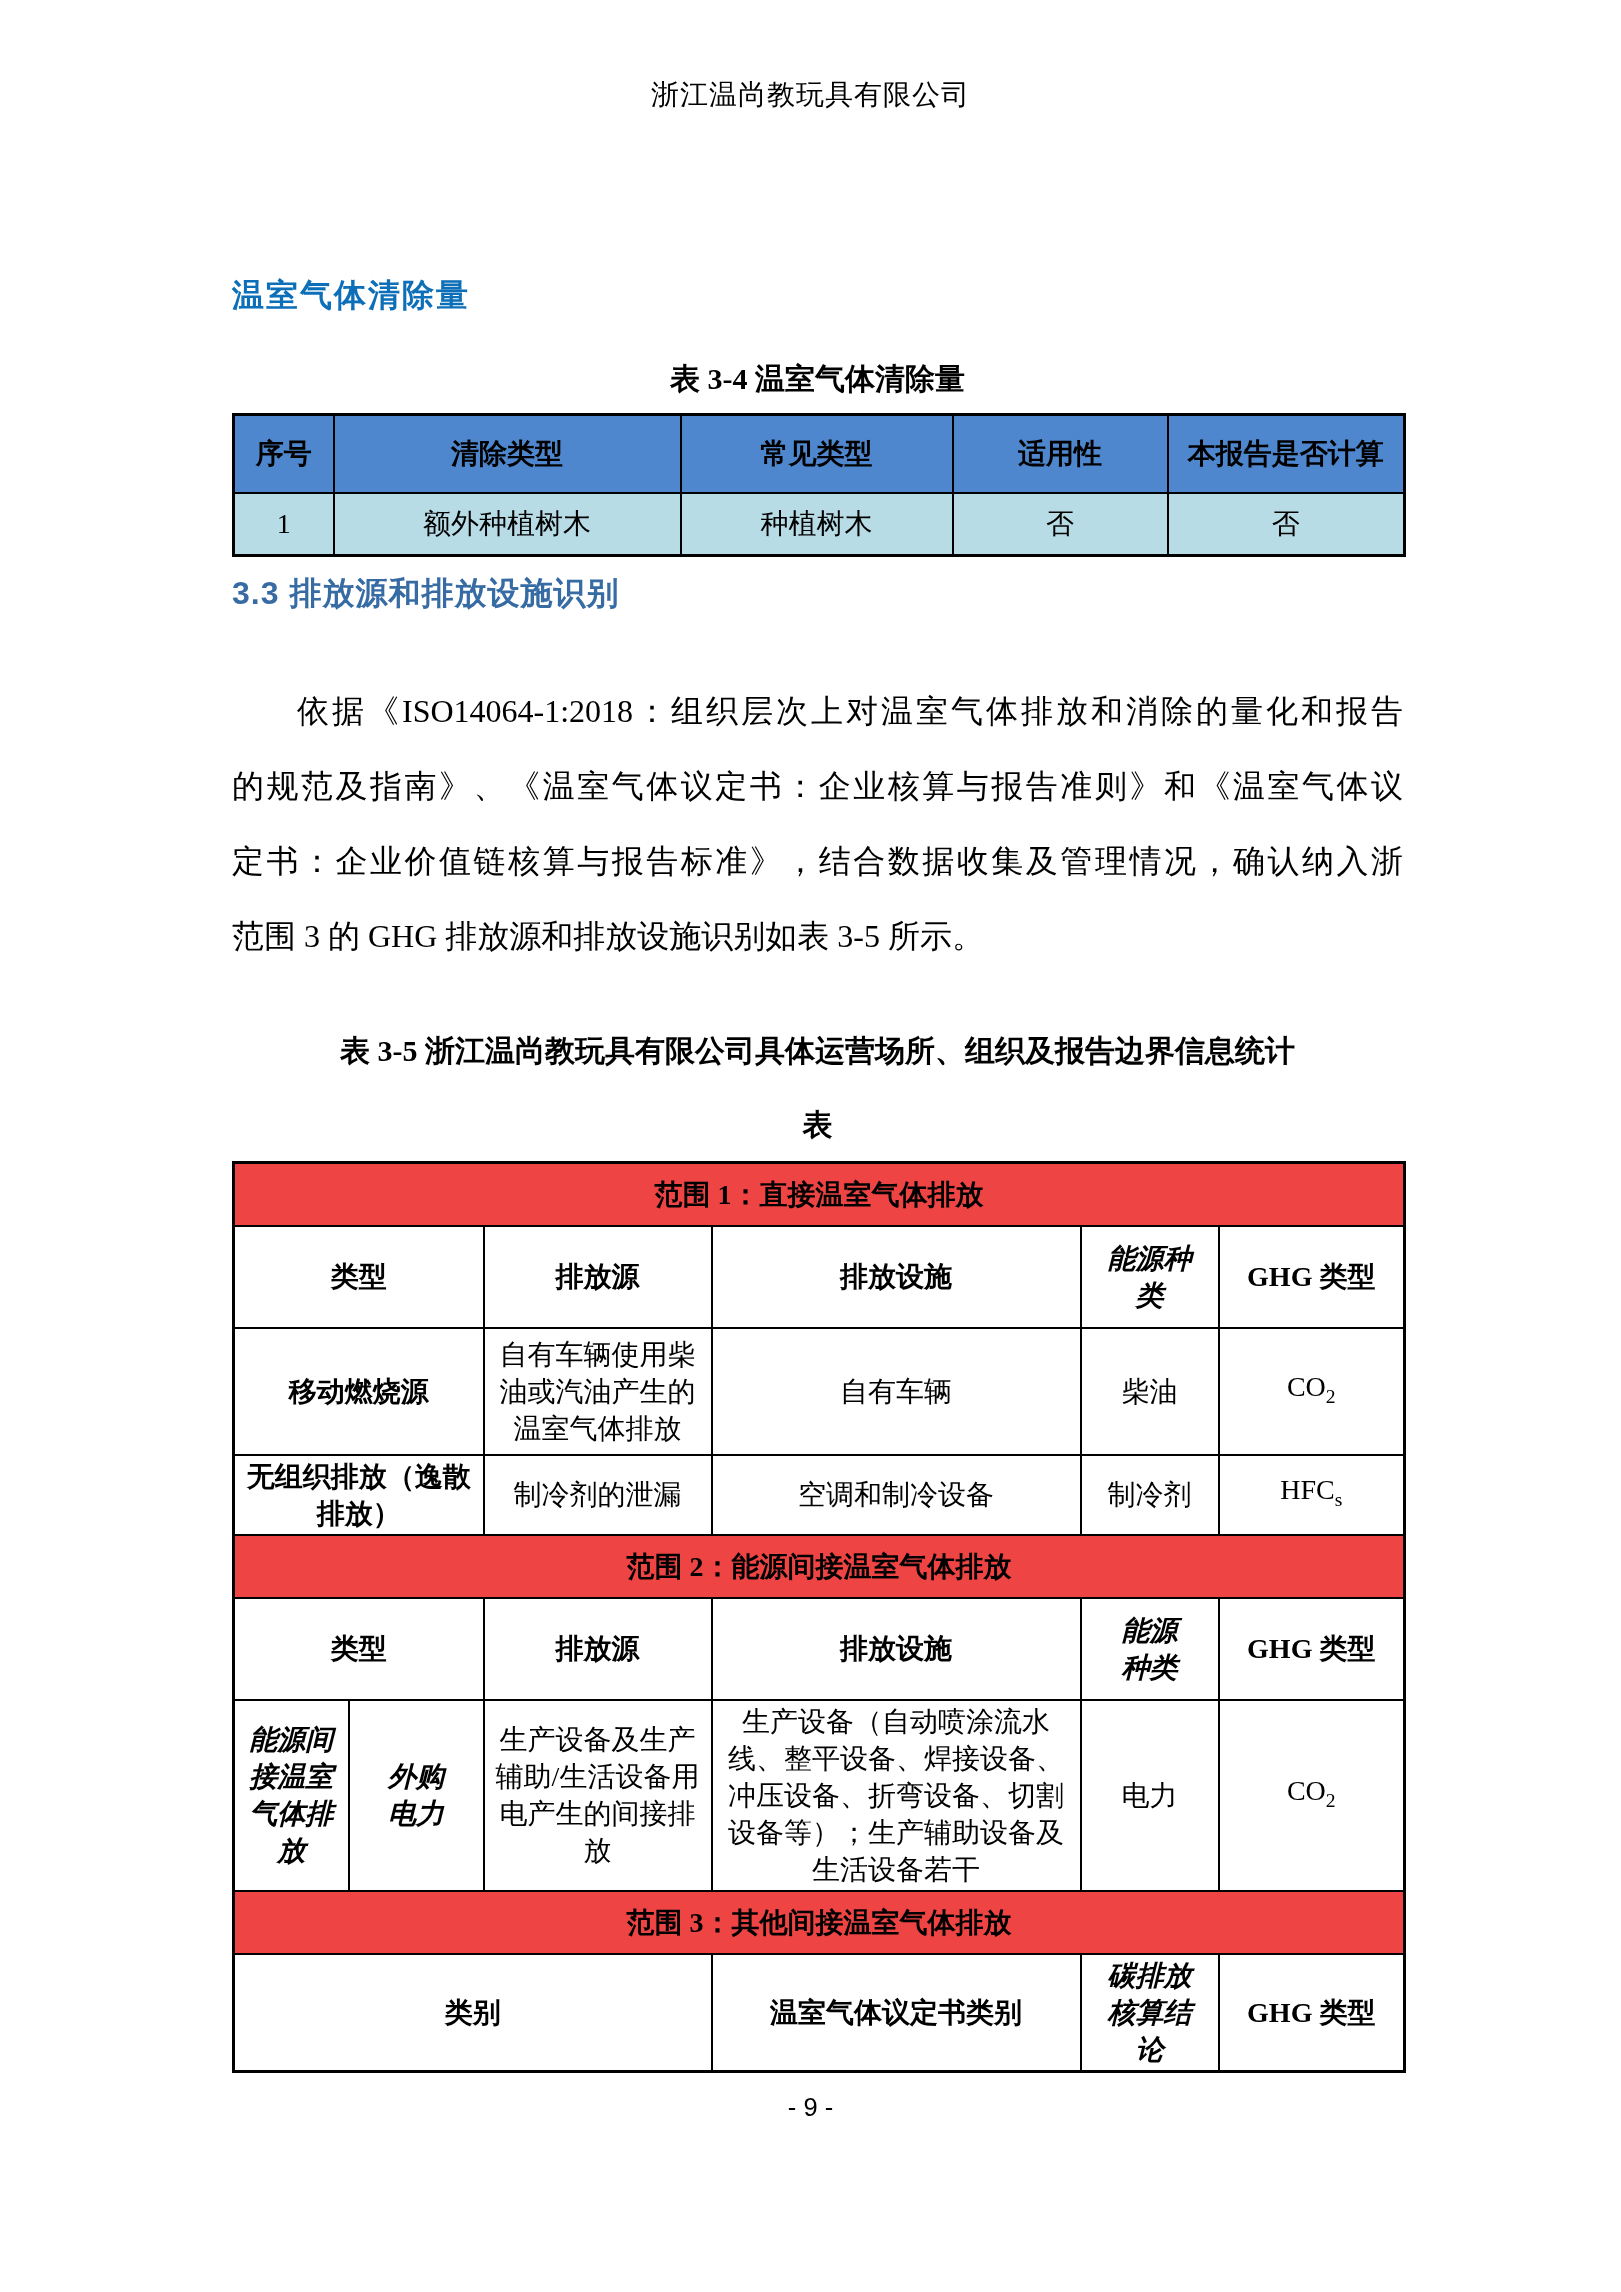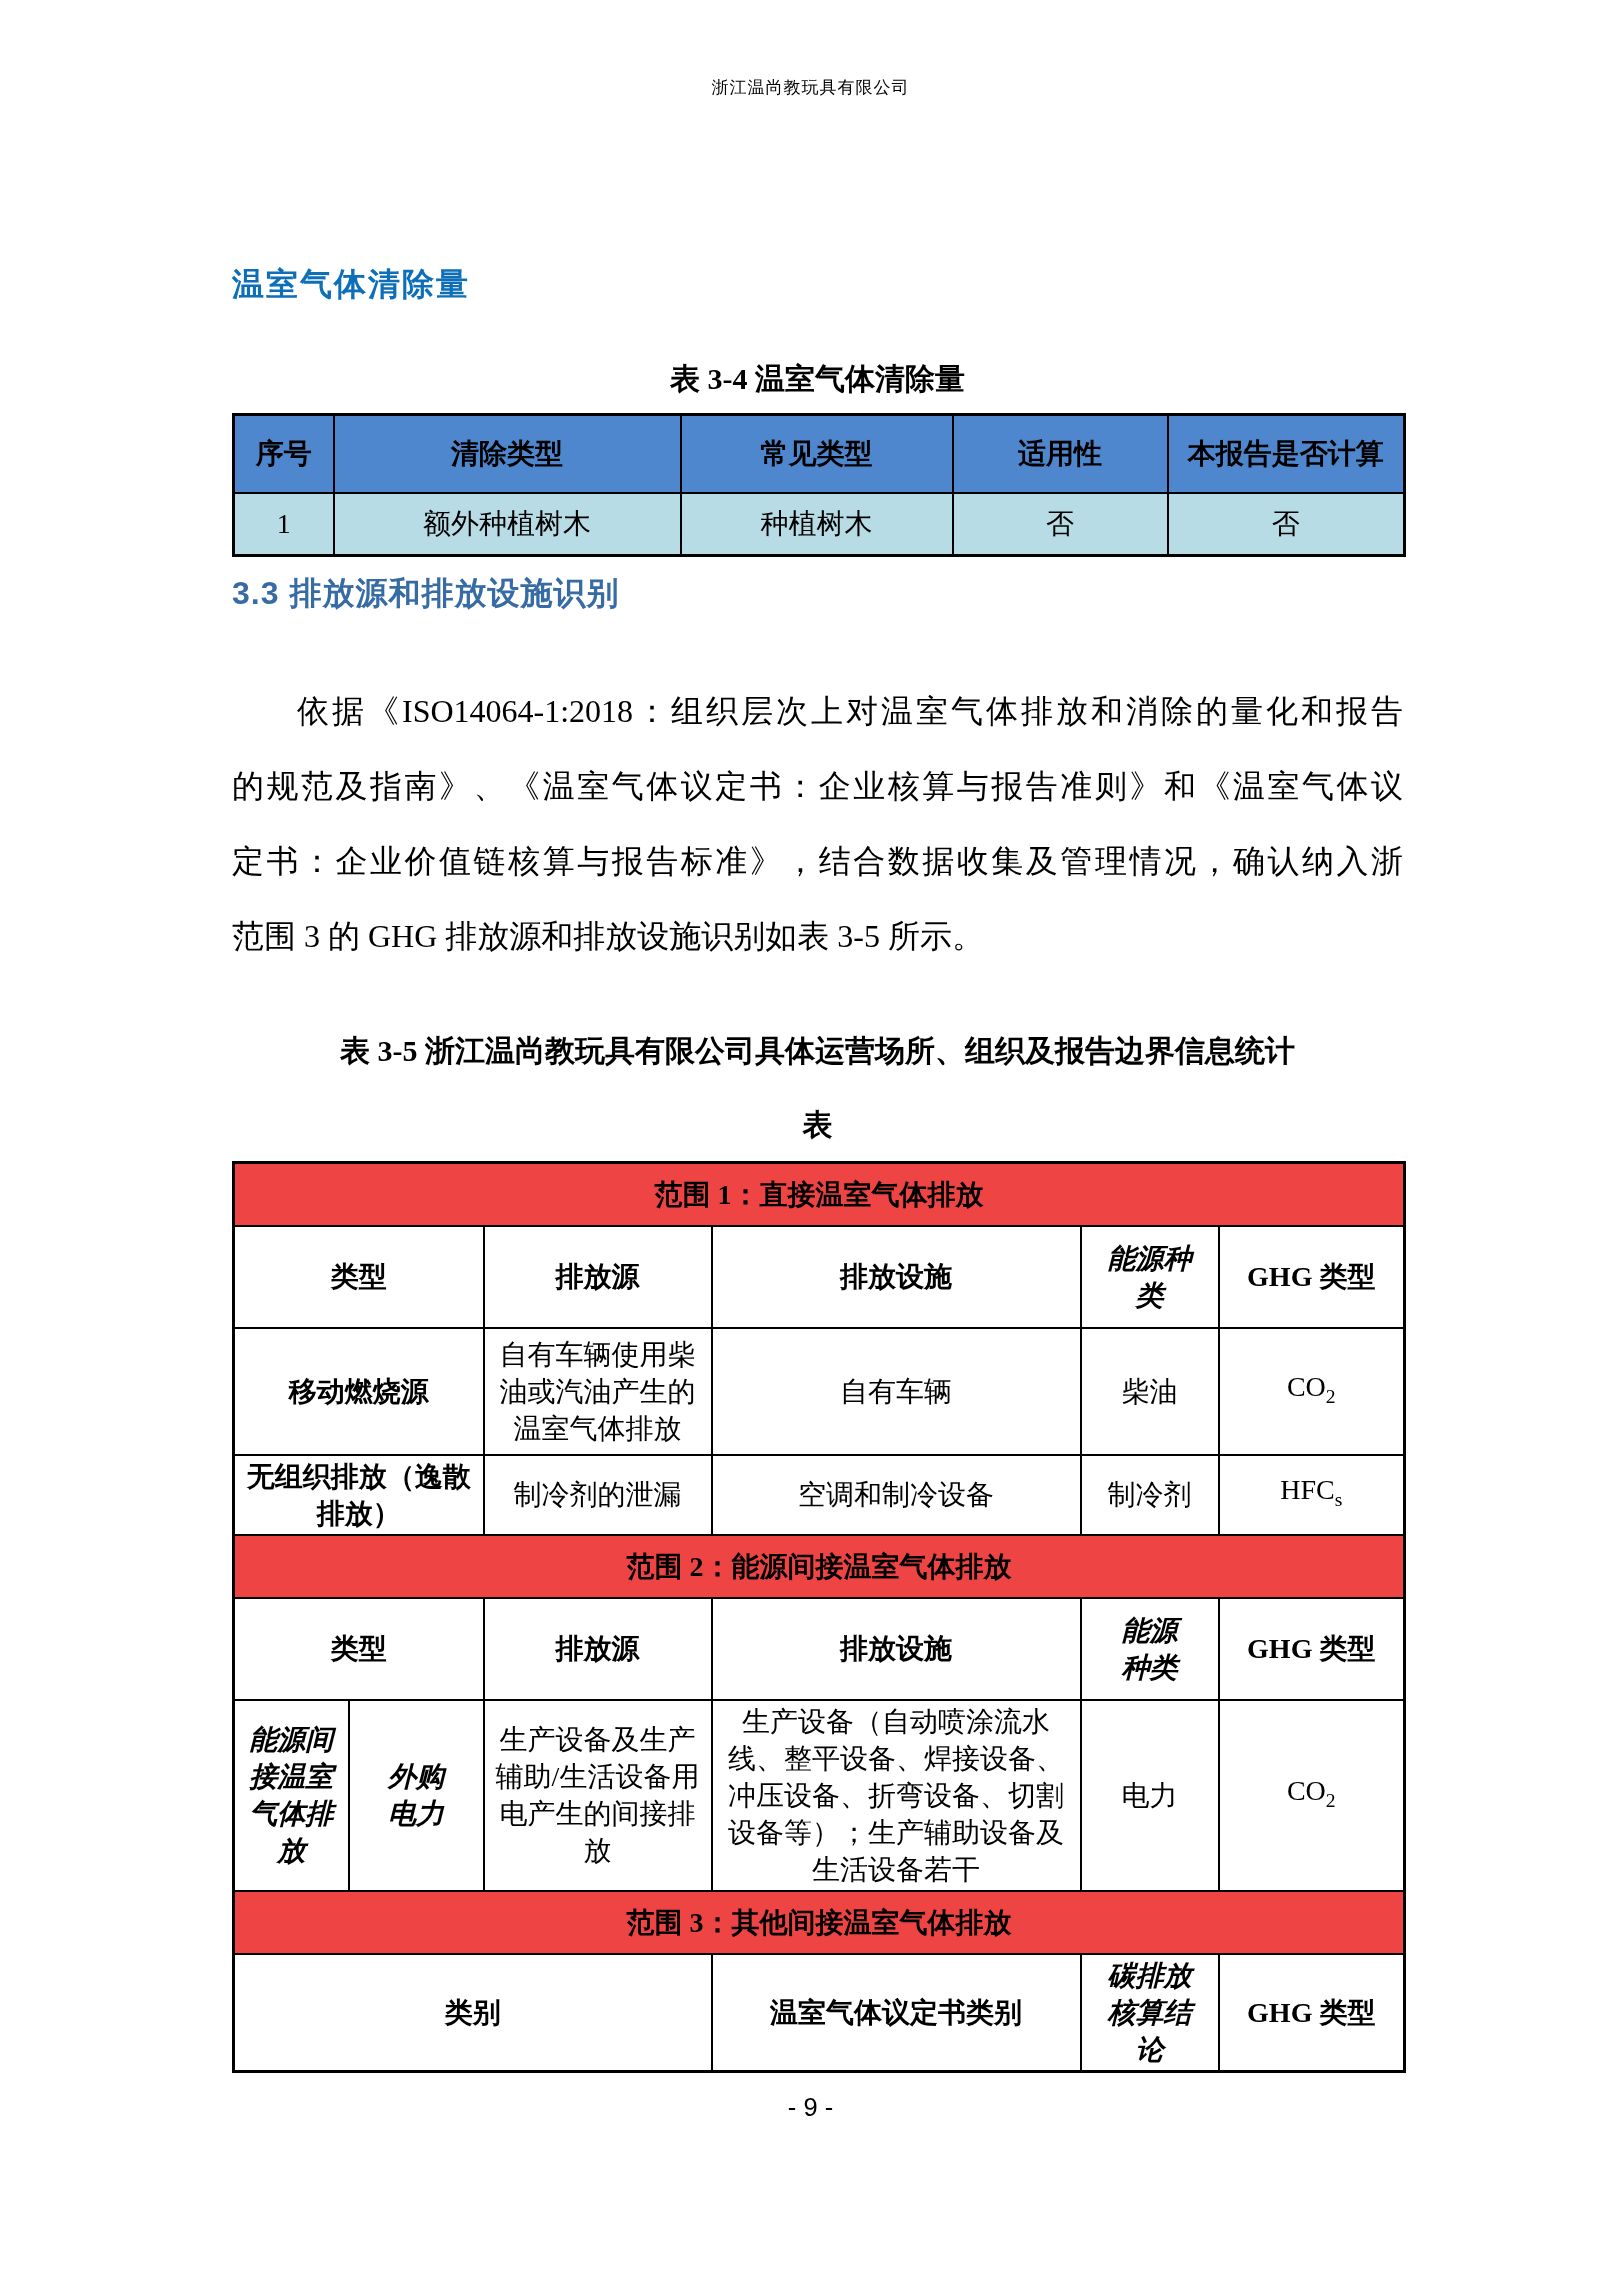--- a/index.html
+++ b/index.html
@@ -8,26 +8,26 @@
     position:relative;
     width:1621px; height:2293px;
     margin:0 auto;
     background:#ffffff;
     font-family:"Liberation Serif","DejaVu Serif",serif;
     color:#000;
     overflow:hidden;
   }
   .company-header {
     position:absolute; top:76px; left:0; width:1621px;
-    text-align:center; font-size:17px; letter-spacing:1px;
+    text-align:center; font-size:28px; letter-spacing:1px;
   }
   .content-x { position:absolute; left:232px; width:1171px; }
 
   .h-blue1 {
-    top:263px;
+    top:274px;
     font-family:"Liberation Sans","DejaVu Sans",sans-serif;
     font-weight:bold; font-size:32px; color:#0d6fb8; letter-spacing:2px;
   }
   .t34-title {
     top:359px; text-align:center;
     font-weight:bold; font-size:30px;
   }
   .t34 { top:413px; }
   table { border-collapse:collapse; table-layout:fixed; width:1171px; }
   td, th { border:2.9px solid #000; text-align:center; vertical-align:middle; padding:2px 5.9px; }

